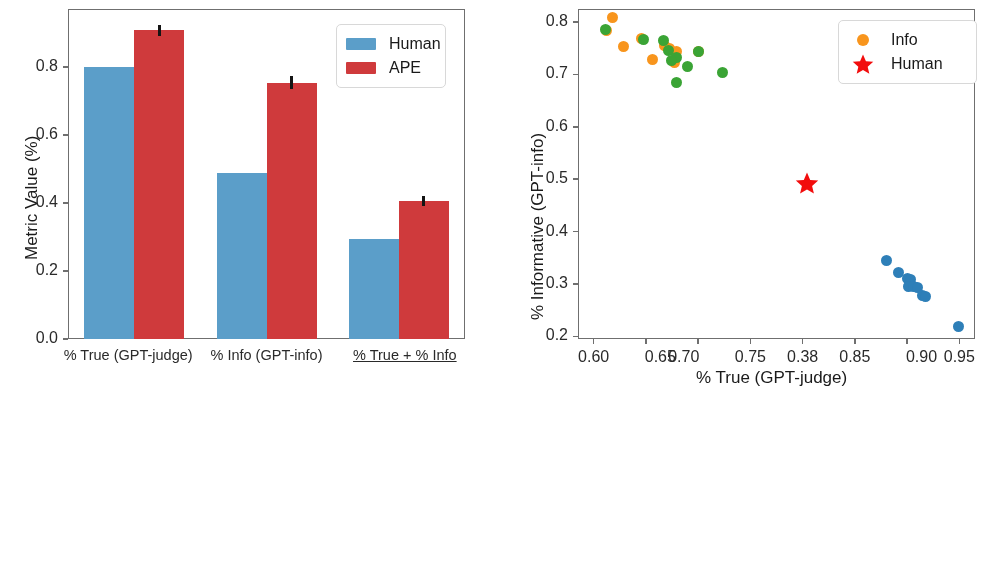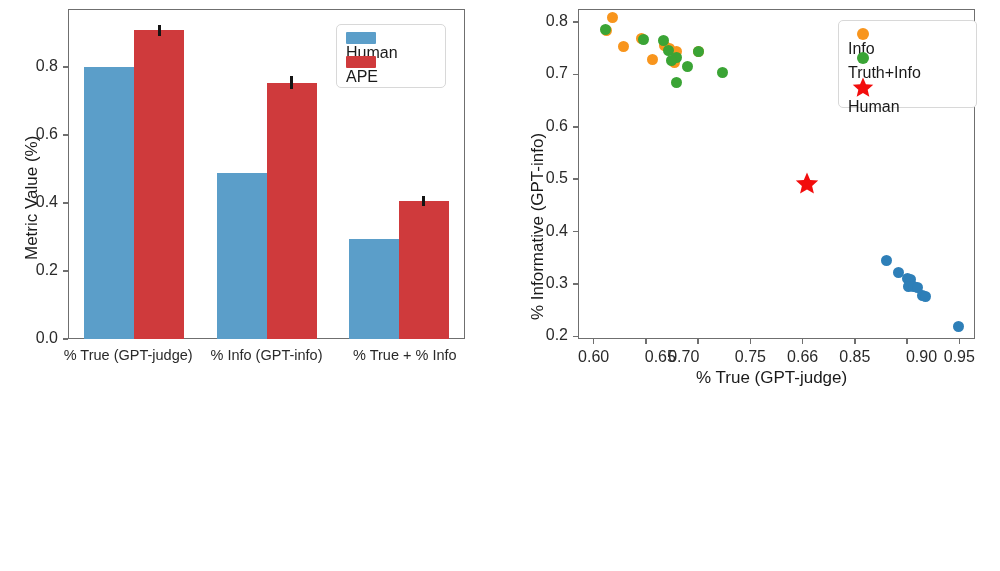--- a/index.html
+++ b/index.html
@@ -20,21 +20,21 @@
 
   
   .bar{position:absolute;bottom:0;}
   .bar.human{background:#5b9ec9;}
   .bar.ape{background:#cf3a3c;}
   .errbar{position:absolute;width:3px;background:#141414;}
 
   
   .legend{position:absolute;background:#ffffff;border:1px solid #d8d8d8;border-radius:5px;
           box-sizing:border-box;padding:7px 12px 7px 9px;}
-  .legend-row{display:flex;align-items:flex-start;height:24px;flex-direction:column;}
+  .legend-row{display:flex;align-items:center;height:24px;}
   .legend-swatch{width:30px;height:12px;margin-right:13px;border-radius:1px;flex:0 0 auto;}
   .legend-dot{width:30px;margin-right:13px;flex:0 0 auto;display:flex;justify-content:center;align-items:center;}
   .legend-dot i{display:block;width:12px;height:12px;border-radius:50%;}
   .legend-label{font-size:16px;color:#1a1a1a;white-space:nowrap;}
 
   
   .pt{position:absolute;width:11px;height:11px;border-radius:50%;margin-left:-5.5px;margin-top:-5.5px;}
   .star{position:absolute;margin-left:-12px;margin-top:-12px;width:24px;height:24px;}
 
   
@@ -74,21 +74,21 @@
         <div class="bar ape" style="left: 198.5px; width: 50px; height: 256.515px; background: rgb(207, 58, 60);"></div>
         <div class="errbar" style="left: 222px; top: 67.3608px; height: 12.2474px;"></div>
         <div class="bar human" style="left: 280.833px; width: 50px; height: 99.6804px; background: rgb(91, 158, 201);"></div>
         <div class="bar ape" style="left: 330.833px; width: 50px; height: 138.124px; background: rgb(207, 58, 60);"></div>
         <div class="errbar" style="left: 354.333px; top: 187.113px; height: 9.52577px;"></div>
       </div>
 
     <div id="bar-xlabels">
         <div class="tick-label" style="left: 43.1667px; top: 347px; width: 170px; text-align: center; font-size: 14.5px;">% True (GPT-judge)</div>
         <div class="tick-label" style="left: 181.5px; top: 347px; width: 170px; text-align: center; font-size: 14.5px;">% Info (GPT-info)</div>
-        <div class="tick-label" style="left: 319.833px; top: 347px; width: 170px; text-align: center; font-size: 14.5px;">% True + % Info</div>
+        <div class="tick-label" style="left: 319.833px; top: 347px; width: 170px; text-align: center; font-size: 14.5px; text-decoration: underline;">% True + % Info</div>
       </div>
 
     <div class="legend" id="bar-legend" style="left:336px;top:24px;width:110px;">
         <div class="legend-row">
           <span class="legend-swatch" style="background: rgb(91, 158, 201);"></span>
           <span class="legend-label">Human</span>
         </div>
         <div class="legend-row">
           <span class="legend-swatch" style="background: rgb(207, 58, 60);"></span>
           <span class="legend-label">APE</span>
@@ -121,21 +121,21 @@
     <div id="sc-xticks">
         <div class="tick-mark" style="left: 92.9211px; top: 339px; width: 1.5px; height: 5px;"></div>
         <div class="tick-label" style="left: 63.6711px; top: 348px; width: 60px; text-align: center;">0.60</div>
         <div class="tick-mark" style="left: 145.158px; top: 339px; width: 1.5px; height: 5px;"></div>
         <div class="tick-label" style="left: 115.908px; top: 348px; width: 60px; text-align: right;">0.65</div>
         <div class="tick-mark" style="left: 197.395px; top: 339px; width: 1.5px; height: 5px;"></div>
         <div class="tick-label" style="left: 168.145px; top: 348px; width: 60px; ">0.70</div>
         <div class="tick-mark" style="left: 249.632px; top: 339px; width: 1.5px; height: 5px;"></div>
         <div class="tick-label" style="left: 220.382px; top: 348px; width: 60px; text-align: center;">0.75</div>
         <div class="tick-mark" style="left: 301.868px; top: 339px; width: 1.5px; height: 5px;"></div>
-        <div class="tick-label" style="left: 272.618px; top: 348px; width: 60px; text-align: center;">0.66</div>
+        <div class="tick-label" style="left: 272.618px; top: 348px; width: 60px; text-align: center;">0.38</div>
         <div class="tick-mark" style="left: 354.105px; top: 339px; width: 1.5px; height: 5px;"></div>
         <div class="tick-label" style="left: 324.855px; top: 348px; width: 60px; text-align: center;">0.85</div>
         <div class="tick-mark" style="left: 406.342px; top: 339px; width: 1.5px; height: 5px;"></div>
         <div class="tick-label" style="left: 377.092px; top: 348px; width: 60px; text-align: right;">0.90</div>
         <div class="tick-mark" style="left: 458.579px; top: 339px; width: 1.5px; height: 5px;"></div>
         <div class="tick-label" style="left: 429.329px; top: 348px; width: 60px; text-align: center;">0.95</div>
       </div>
 
     <div id="sc-points" style="position:absolute;left:78px;top:9px;width:397px;height:330px;overflow:visible;">
         <div class="pt" style="left: 308.72px; top: 251.69px; background: rgb(46, 127, 184);"></div>
@@ -177,26 +177,20 @@
 
     <div class="legend" id="sc-legend" style="left:338px;top:20px;width:139px;">
         <div class="legend-row">
           <span class="legend-dot">
             <i style="background: rgb(248, 149, 29);"></i>
           </span>
           <span class="legend-label">Info</span>
         </div>
         <div class="legend-row">
           <span class="legend-dot">
-            <i style="background: rgb(58, 164, 53);"></i>
-          </span>
-          <span class="legend-label">Truth+Info</span>
-        </div>
-        <div class="legend-row">
-          <span class="legend-dot">
             <span style="display:block;width:22px;height:22px;"><svg viewBox="0 0 24 24" width="22" height="22">
                 <polygon points="12,1.5 15.2,8.9 23.2,9.6 17.1,14.9 18.9,22.6 12,18.5 5.1,22.6 6.9,14.9 0.8,9.6 8.8,8.9" fill="#f20d0d"></polygon>
               </svg></span>
           </span>
           <span class="legend-label">Human</span>
         </div>
       </div>
   </div>
 
 

